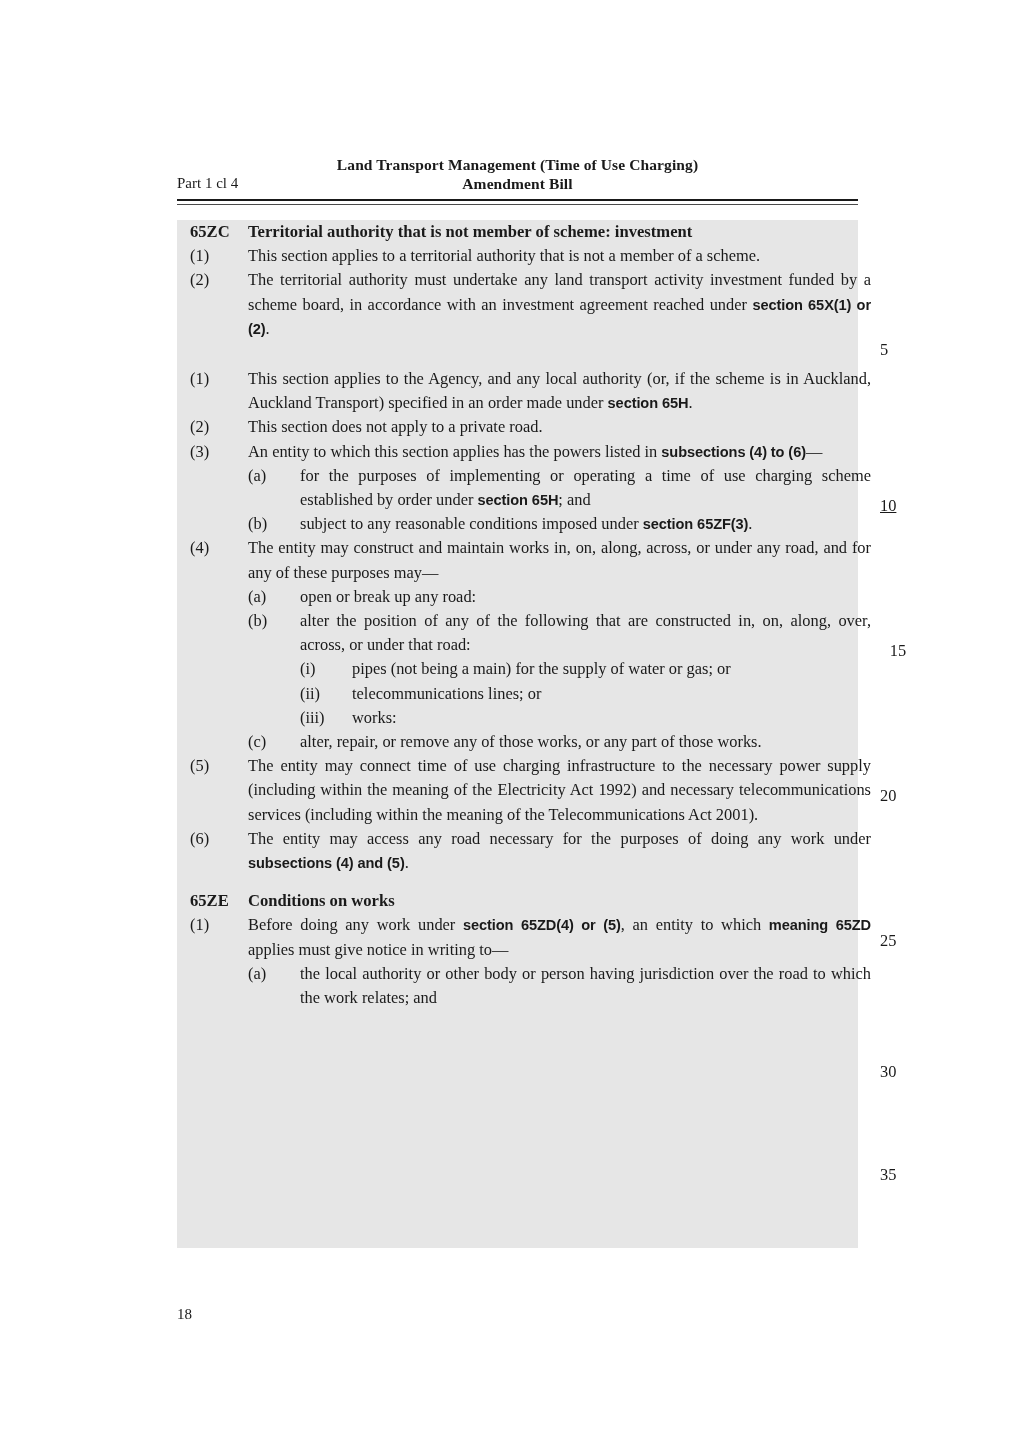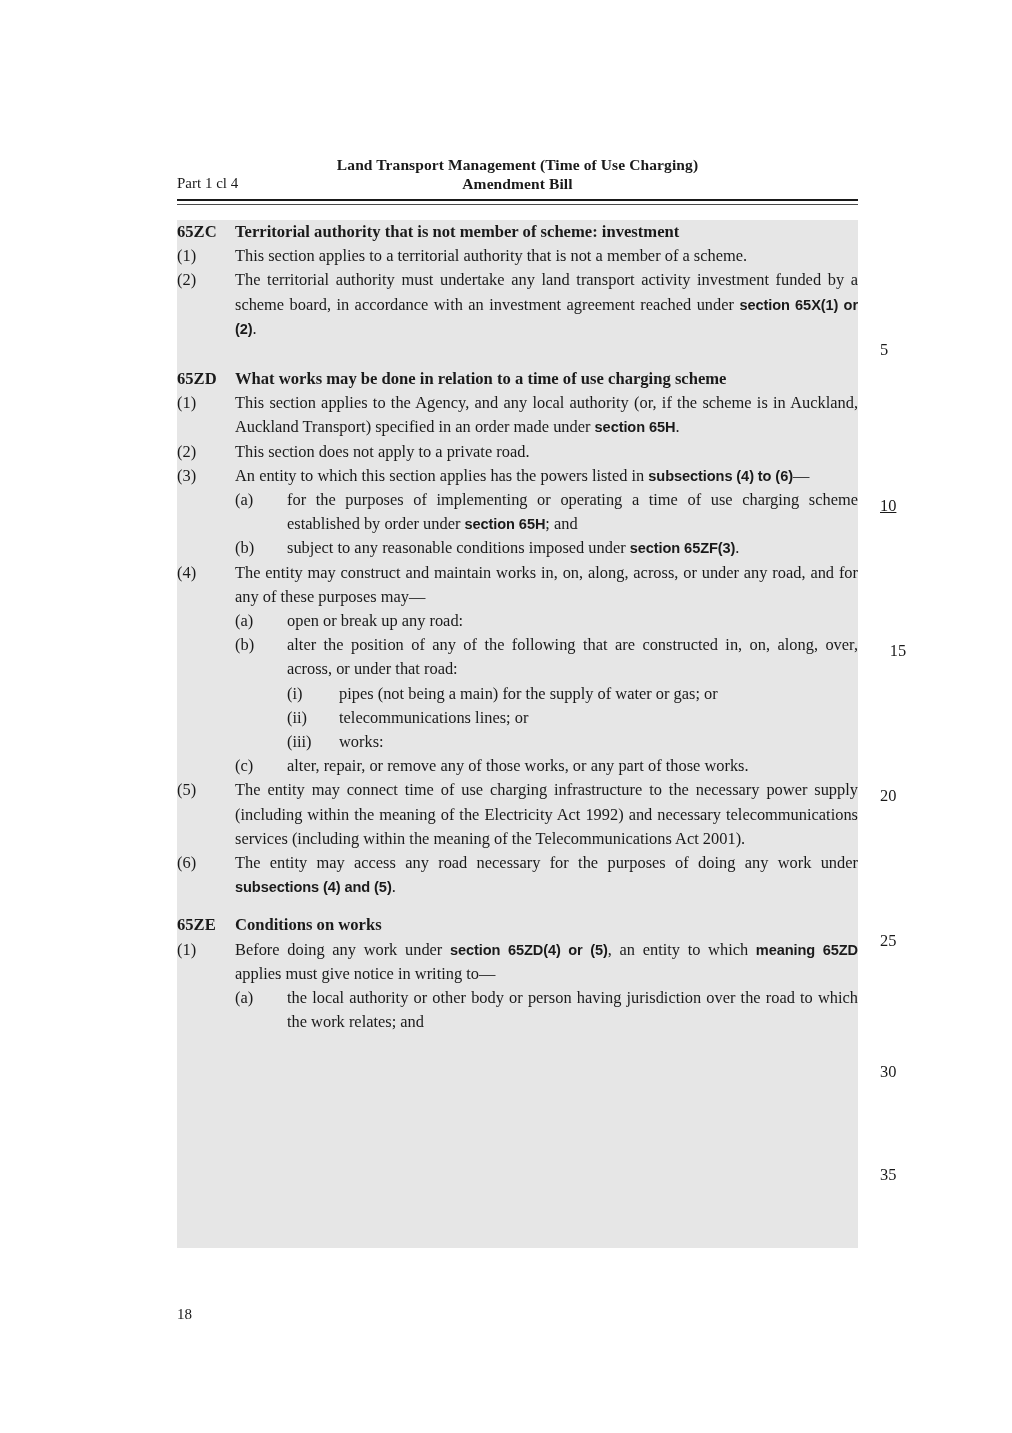--- a/index.html
+++ b/index.html
@@ -67,21 +67,21 @@
     left: 165px;
     top: 220px;
     width: 681px;
     height: 1028px;
     background: #e6e6e6;
   }
 
   
   .body-area {
     position: absolute;
-    left: 165px;
+    left: 178px;
     top: 220px;
     width: 681px;
     font-size: 16.4px;
     line-height: 24.2px;
   }
 
   
   .sec-head {
     position: relative;
     font-weight: bold;
@@ -212,21 +212,20 @@
         <span class="marker">(1)</span>
         <div class="txt"><span>This section applies to a territorial authority that is not a member of a scheme.</span></div>
       </div>
       <div class="sub">
         <span class="marker">(2)</span>
         <div class="txt"><span>The territorial authority must undertake any land transport activity investment funded by a scheme board, in accordance with an investment agreement reached under </span><span class="ref">section 65X(1) or (2)</span><span>.</span></div>
       </div>
       <div class="gap-md"></div>
       <div class="gap-sm"></div>
       <div class="gap-sm"></div>
-      <div class="sec-head"><span class="num">65ZD</span><span>What works may be done in relation to a time of use charging scheme</span></div>
       <div class="sub">
         <span class="marker">(1)</span>
         <div class="txt"><span>This section applies to the Agency, and any local authority (or, if the scheme is in Auckland, Auckland Transport) specified in an order made under </span><span class="ref">section 65H</span><span>.</span></div>
       </div>
       <div class="sub">
         <span class="marker">(2)</span>
         <div class="txt"><span>This section does not apply to a private road.</span></div>
       </div>
       <div class="sub">
         <span class="marker">(3)</span>

